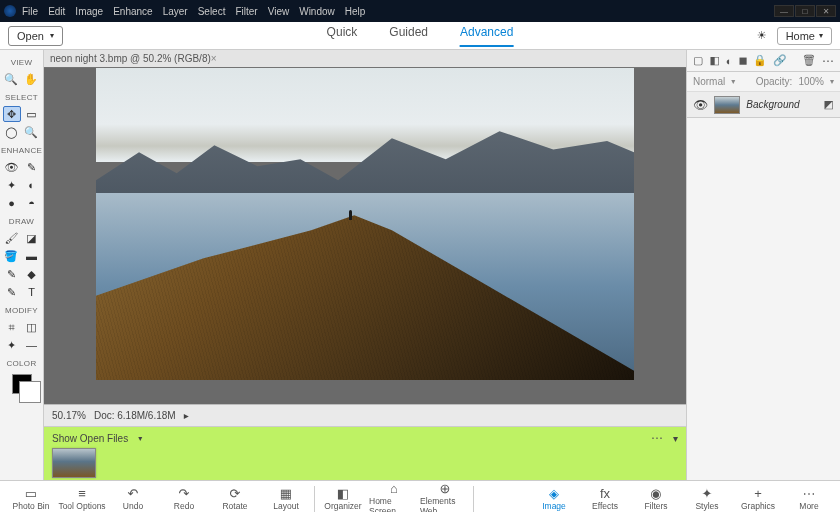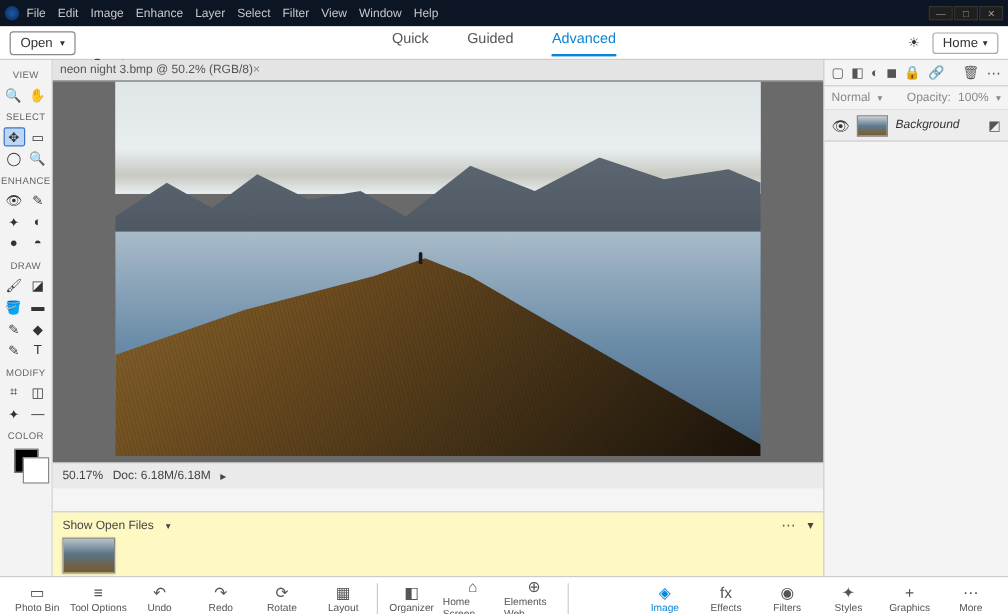--- a/index.html
+++ b/index.html
@@ -30,21 +30,21 @@
 .doc-tab { height:18px; background:#e4e4e4; border-bottom:1px solid #737373; display:flex; align-items:center; padding-left:6px; font-size:10px; color:#555; gap:0; }
 .canvas-wrap { flex:1; background:#6a6a6a; display:flex; justify-content:center; align-items:flex-start; padding:0; position:relative; overflow:hidden; }
 .canvas { width:538px; height:312px; background:linear-gradient(to bottom,#dfe6e8 0%,#e8edef 18%,#c7c9c1 25%,#e8eef0 30%,transparent 30%); position:relative; overflow:hidden; margin-top:0; }
 .mountains-far { position:absolute; top:18%; left:0; right:0; height:45%; background:linear-gradient(to bottom,#5e6872,#3d4854); clip-path:polygon(0 40%,8% 20%,15% 35%,22% 15%,30% 30%,38% 25%,45% 40%,55% 10%,65% 25%,75% 5%,85% 18%,95% 12%,100% 20%,100% 100%,0 100%); }
 .water { position:absolute; top:40%; left:0; right:0; bottom:0; background:linear-gradient(to bottom,#a8bbc9,#6a8ca8,#4a6780); }
 .ridge { position:absolute; bottom:0; left:0; right:0; height:60%; background:linear-gradient(135deg,#8a6832 0%,#6e4d20 30%,#3d2c15 70%,#1a130a 100%); clip-path:polygon(0 100%,0 55%,20% 35%,40% 20%,48% 12%,55% 20%,70% 45%,85% 70%,100% 95%,100% 100%); }
 .ridge::before { content:""; position:absolute; top:0; left:0; right:0; bottom:0; background:repeating-linear-gradient(75deg,rgba(0,0,0,0) 0,rgba(0,0,0,0) 2px,rgba(0,0,0,0.08) 2px,rgba(0,0,0,0.08) 3px); }
 .person { position:absolute; top:46%; left:47%; width:3px; height:8px; background:#1a1a1a; }
 .person::before { content:""; position:absolute; top:-2px; left:0; width:3px; height:3px; border-radius:50%; background:#1a1a1a; }
 .statusbar { height:22px; background:#eaeaea; border-top:1px solid #bbb; display:flex; align-items:center; font-size:10px; color:#444; padding-left:8px; gap:8px; }
-.photobin { background:#fef9c3; border-top:1px solid #ccc; padding:4px 8px 2px;margin-top:19px; }
+.photobin { background:#bef264; border-top:1px solid #ccc; padding:4px 8px 2px; }
 .photobin-head { display:flex; align-items:center; gap:10px; font-size:10px; color:#444; }
 .thumb { width:44px; height:30px; margin-top:3px; background:linear-gradient(to bottom,#b8c4cb 0%,#5a7488 45%,#7a5828 100%); border:1px solid #888; box-shadow:0 0 2px rgba(0,0,0,0.2); }
 .right-panel { width:154px; background:#f4f4f4; border-left:1px solid #ccc; display:flex; flex-direction:column; }
 .rp-icons { height:22px; border-bottom:1px solid #ccc; display:flex; align-items:center; padding:0 6px; gap:6px; font-size:11px; color:#555; }
 .rp-icons .spacer { flex:1; }
 .rp-row2 { height:20px; display:flex; align-items:center; padding:0 6px; gap:6px; font-size:10px; color:#888; border-bottom:1px solid #ddd; }
 .layer-entry { display:flex; align-items:center; height:26px; padding:0 6px; gap:6px; background:#ededed; border-bottom:1px solid #ccc; }
 .eye { font-size:12px; }
 .layer-thumb { width:26px; height:18px; background:linear-gradient(to bottom,#c8d2d6 0%,#5e7a90 50%,#7d5a2a 100%); border:1px solid #888; }
 .layer-name { font-style:italic; font-size:10px; color:#333; }

